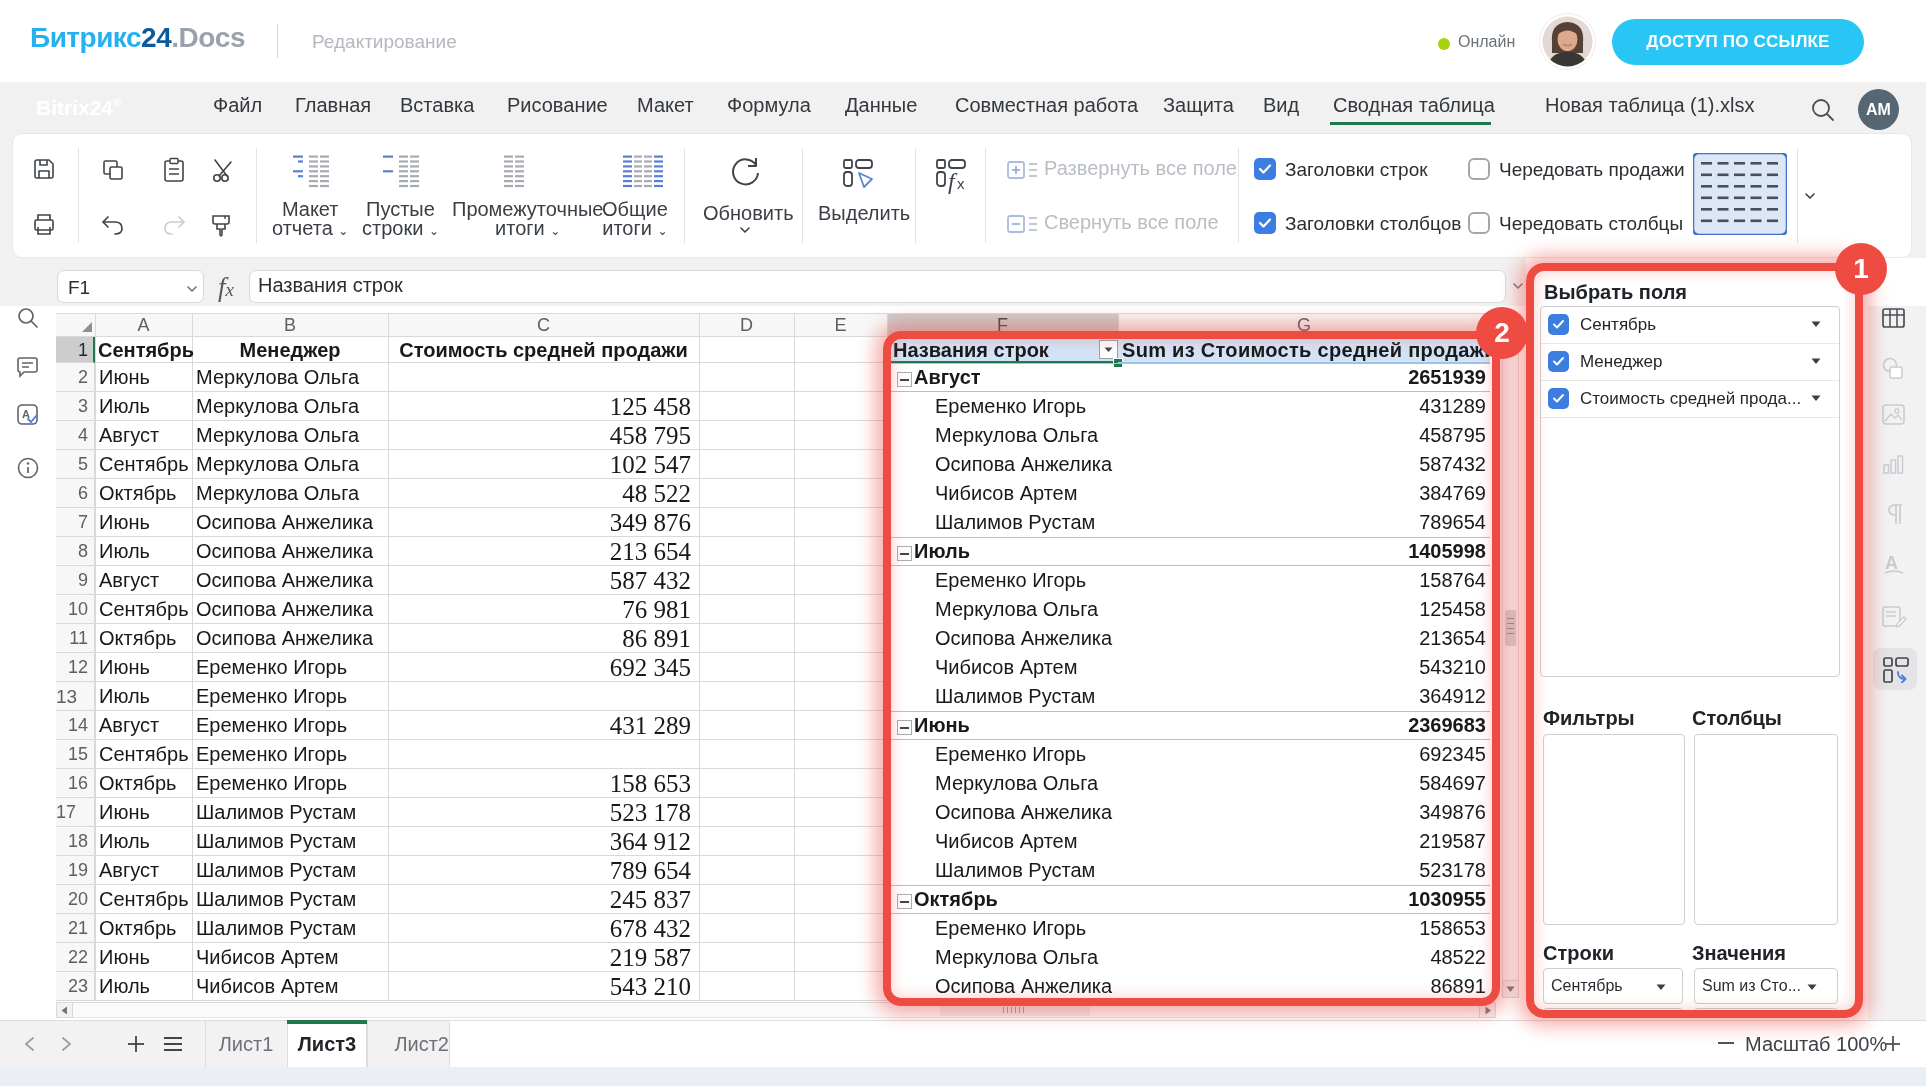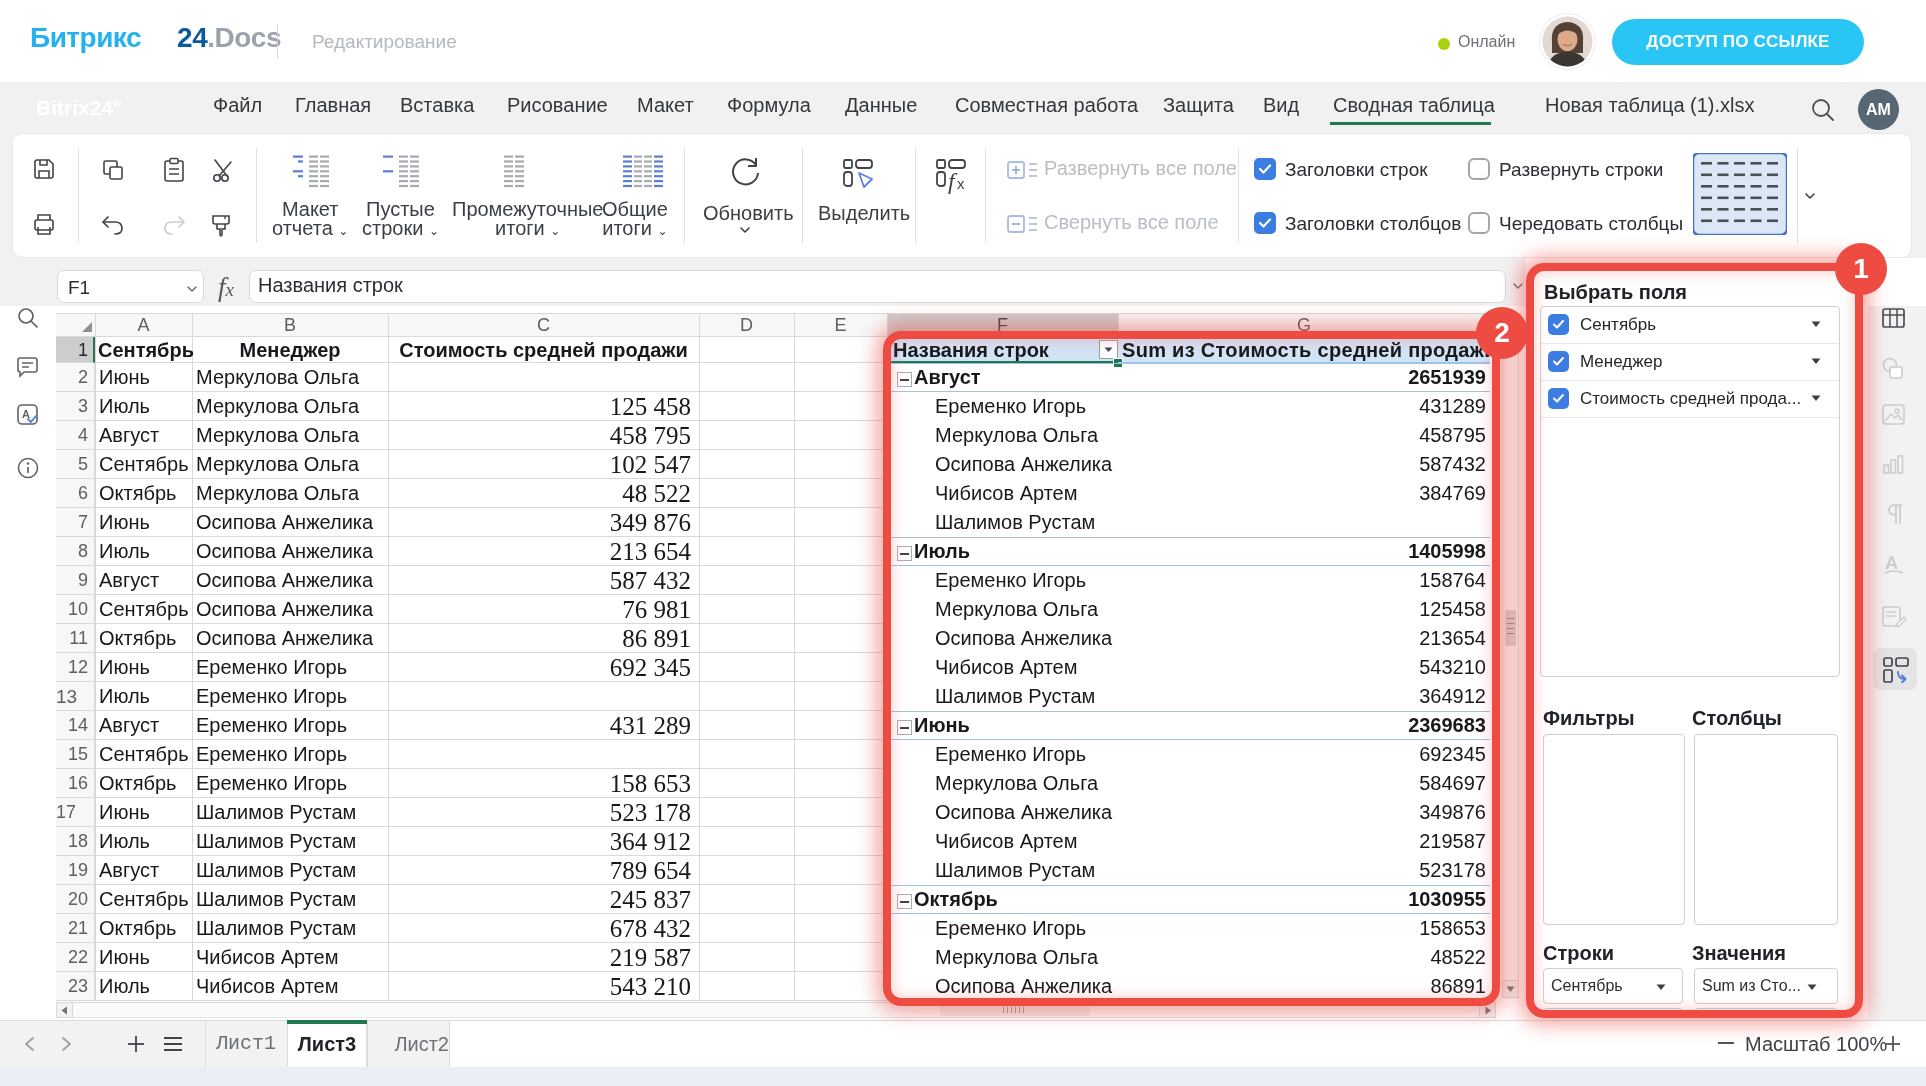--- a/index.html
+++ b/index.html
@@ -1,20 +1,20 @@
 <!DOCTYPE html>
 <html><head><meta charset="utf-8"><style>
 *{margin:0;padding:0;box-sizing:border-box;}
 body{font-family:"Liberation Sans", sans-serif;}
 .st{position:relative;width:1926px;height:1086px;background:#fff;overflow:hidden;}
 .ab{position:absolute;}
 </style></head><body>
 <div class="st">
 <div class="ab" style="left:0px;top:0px;width:1926px;height:82px;background:#fff;"></div>
-<div class="ab" style="left:30px;top:22px;white-space:nowrap;font-size:28px;font-weight:700;letter-spacing:-0.5px;"><span style="color:#25b1ef;">Битрикс</span><span style="color:#0c5a9d;margin-left:36px;">24</span><span style="color:#9aa3ab;">.Docs</span></div>
+<div class="ab" style="left:30px;top:22px;white-space:nowrap;font-size:28px;font-weight:700;letter-spacing:-0.5px;"><span style="color:#25b1ef;">Битрикс</span><span style="color:#0c5a9d;">24</span><span style="color:#9aa3ab;">.Docs</span></div>
 <div class="ab" style="left:277px;top:24px;width:1px;height:34px;background:#d5d8db;"></div>
 <div class="ab" style="left:312px;top:31px;white-space:nowrap;font-size:19px;color:#b3b9bf;">Редактирование</div>
 <div class="ab" style="left:1438px;top:38px;width:12px;height:12px;background:#a7d40c;border-radius:50%;"></div>
 <div class="ab" style="left:1458px;top:33px;white-space:nowrap;font-size:16px;color:#6b7278;">Онлайн</div>
 <svg class="ab" style="left:1539px;top:13px;" width="57" height="57" viewBox="0 0 57 57">
 <circle cx="28.5" cy="28.5" r="28" fill="#fff" stroke="#ececec" stroke-width="1"></circle>
 <clipPath id="avc">
         <circle cx="28.5" cy="28.5" r="25"></circle>
       </clipPath>
 <g clip-path="url(#avc)">
@@ -230,21 +230,21 @@
 <svg class="ab" style="left:1258px;top:163px;" width="14" height="12" viewBox="0 0 14 12">
       <path d="M2 6 L5.5 9.5 L12 2.5" fill="none" stroke="#fff" stroke-width="2.2" stroke-linecap="round" stroke-linejoin="round"></path>
     </svg>
 <div class="ab" style="left:1285px;top:159px;white-space:nowrap;font-size:19px;color:#2a2e33;">Заголовки строк</div>
 <div class="ab" style="left:1254px;top:212px;width:22px;height:22px;background:#3b7de0;border-radius:5px;"></div>
 <svg class="ab" style="left:1258px;top:217px;" width="14" height="12" viewBox="0 0 14 12">
       <path d="M2 6 L5.5 9.5 L12 2.5" fill="none" stroke="#fff" stroke-width="2.2" stroke-linecap="round" stroke-linejoin="round"></path>
     </svg>
 <div class="ab" style="left:1285px;top:213px;white-space:nowrap;font-size:19px;color:#2a2e33;">Заголовки столбцов</div>
 <div class="ab" style="left:1468px;top:158px;width:22px;height:22px;background:#fff;border:2px solid #a2a7ad;border-radius:6px;"></div>
-<div class="ab" style="left:1499px;top:159px;white-space:nowrap;font-size:19px;color:#2a2e33;">Развернуть строки</div>
+<div class="ab" style="left:1499px;top:159px;white-space:nowrap;font-size:19px;color:#2a2e33;">Чередовать продажи</div>
 <div class="ab" style="left:1468px;top:212px;width:22px;height:22px;background:#fff;border:2px solid #a2a7ad;border-radius:6px;"></div>
 <div class="ab" style="left:1499px;top:213px;white-space:nowrap;font-size:19px;color:#2a2e33;">Чередовать столбцы</div>
 <svg class="ab" style="left:1693px;top:153px;" width="94" height="82" viewBox="0 0 94 82">
       <rect x="0" y="0" width="94" height="82" rx="6" fill="#dbe7f6" stroke="#4472c4" stroke-width="2.5"></rect>
       <rect x="8.0" y="9.0" width="11" height="2.6" fill="#4a4f55"></rect>
       <rect x="24.5" y="9.0" width="11" height="2.6" fill="#4a4f55"></rect>
       <rect x="41.0" y="9.0" width="11" height="2.6" fill="#4a4f55"></rect>
       <rect x="57.5" y="9.0" width="11" height="2.6" fill="#4a4f55"></rect>
       <rect x="74.0" y="9.0" width="11" height="2.6" fill="#4a4f55"></rect>
       <rect x="8.0" y="20.5" width="11" height="2.6" fill="#4a4f55"></rect>
@@ -528,20 +528,21 @@
 <div class="ab" style="left:1180px;top:363px;width:306px;height:29px;line-height:29px;text-align:right;font-size:20px;font-weight:700;color:#17191c;">2651939</div>
 <div class="ab" style="left:935px;top:392px;height:29px;line-height:29px;font-size:20px;color:#17191c;">Еременко Игорь</div>
 <div class="ab" style="left:1180px;top:392px;width:306px;height:29px;line-height:29px;text-align:right;font-size:20px;color:#17191c;">431289</div>
 <div class="ab" style="left:935px;top:421px;height:29px;line-height:29px;font-size:20px;color:#17191c;">Меркулова Ольга</div>
 <div class="ab" style="left:1180px;top:421px;width:306px;height:29px;line-height:29px;text-align:right;font-size:20px;color:#17191c;">458795</div>
 <div class="ab" style="left:935px;top:450px;height:29px;line-height:29px;font-size:20px;color:#17191c;">Осипова Анжелика</div>
 <div class="ab" style="left:1180px;top:450px;width:306px;height:29px;line-height:29px;text-align:right;font-size:20px;color:#17191c;">587432</div>
 <div class="ab" style="left:935px;top:479px;height:29px;line-height:29px;font-size:20px;color:#17191c;">Чибисов Артем</div>
 <div class="ab" style="left:1180px;top:479px;width:306px;height:29px;line-height:29px;text-align:right;font-size:20px;color:#17191c;">384769</div>
 <div class="ab" style="left:935px;top:508px;height:29px;line-height:29px;font-size:20px;color:#17191c;">Шалимов Рустам</div>
+<div class="ab" style="left:1180px;top:508px;width:306px;height:29px;line-height:29px;text-align:right;font-size:20px;color:#17191c;">789654</div>
 <div class="ab" style="left:887px;top:537px;width:603px;height:1px;background:#9dc3e6;"></div>
 <div class="ab" style="left:887px;top:565px;width:603px;height:1px;background:#9dc3e6;"></div>
 <div class="ab" style="left:897px;top:546px;width:15px;height:15px;background:#fdfdfd;border:1px solid #a8adb3;"></div>
 <div class="ab" style="left:900px;top:553px;width:9px;height:1.5px;background:#3f454b;"></div>
 <div class="ab" style="left:914px;top:537px;height:29px;line-height:29px;font-size:20px;font-weight:700;color:#17191c;">Июль</div>
 <div class="ab" style="left:1180px;top:537px;width:306px;height:29px;line-height:29px;text-align:right;font-size:20px;font-weight:700;color:#17191c;">1405998</div>
 <div class="ab" style="left:935px;top:566px;height:29px;line-height:29px;font-size:20px;color:#17191c;">Еременко Игорь</div>
 <div class="ab" style="left:1180px;top:566px;width:306px;height:29px;line-height:29px;text-align:right;font-size:20px;color:#17191c;">158764</div>
 <div class="ab" style="left:935px;top:595px;height:29px;line-height:29px;font-size:20px;color:#17191c;">Меркулова Ольга</div>
 <div class="ab" style="left:1180px;top:595px;width:306px;height:29px;line-height:29px;text-align:right;font-size:20px;color:#17191c;">125458</div>
@@ -619,21 +620,21 @@
     </svg>
 <svg class="ab" style="left:162px;top:1035px;" width="22" height="18" viewBox="0 0 22 18">
       <line x1="2" y1="3" x2="20" y2="3" stroke="#3f454b" stroke-width="2"></line>
       <line x1="2" y1="9" x2="20" y2="9" stroke="#3f454b" stroke-width="2"></line>
       <line x1="2" y1="15" x2="20" y2="15" stroke="#3f454b" stroke-width="2"></line>
     </svg>
 <div class="ab" style="left:205px;top:1021px;width:1px;height:46px;background:#dcdcdc;"></div>
 <div class="ab" style="left:287px;top:1021px;width:1px;height:46px;background:#dcdcdc;"></div>
 <div class="ab" style="left:367px;top:1021px;width:1px;height:46px;background:#dcdcdc;"></div>
 <div class="ab" style="left:449px;top:1021px;width:1px;height:46px;background:#dcdcdc;"></div>
-<div class="ab" style="left:205px;top:1021px;width:82px;height:46px;line-height:46px;text-align:center;font-size:20px;color:#6b7177;font-family:Liberation Mono, monospace;">Лист1</div>
+<div class="ab" style="left:205px;top:1021px;width:82px;height:46px;line-height:46px;text-align:center;font-size:20px;color:#6b7177;">Лист1</div>
 <div class="ab" style="left:287px;top:1020px;width:80px;height:47px;background:#fff;border-left:1px solid #dcdcdc;border-right:1px solid #dcdcdc;"></div>
 <div class="ab" style="left:287px;top:1020px;width:80px;height:4px;background:#20794c;"></div>
 <div class="ab" style="left:287px;top:1021px;width:80px;height:46px;line-height:46px;text-align:center;font-size:20px;font-weight:700;color:#202428;">Лист3</div>
 <div class="ab" style="left:367px;top:1021px;width:82px;height:46px;line-height:46px;text-align:right;font-size:20px;color:#6b7177;">Лист2</div>
 <div class="ab" style="left:1718px;top:1042px;width:16px;height:2px;background:#4f555b;"></div>
 <div class="ab" style="left:1745px;top:1033px;white-space:nowrap;font-size:20px;color:#3c4247;">Масштаб 100%</div>
 <svg class="ab" style="left:1884px;top:1035px;" width="16" height="16" viewBox="0 0 16 16">
       <line x1="9" y1="1" x2="9" y2="17" stroke="#4f555b" stroke-width="1.8"></line>
       <line x1="1" y1="9" x2="17" y2="9" stroke="#4f555b" stroke-width="1.8"></line>
     </svg>

